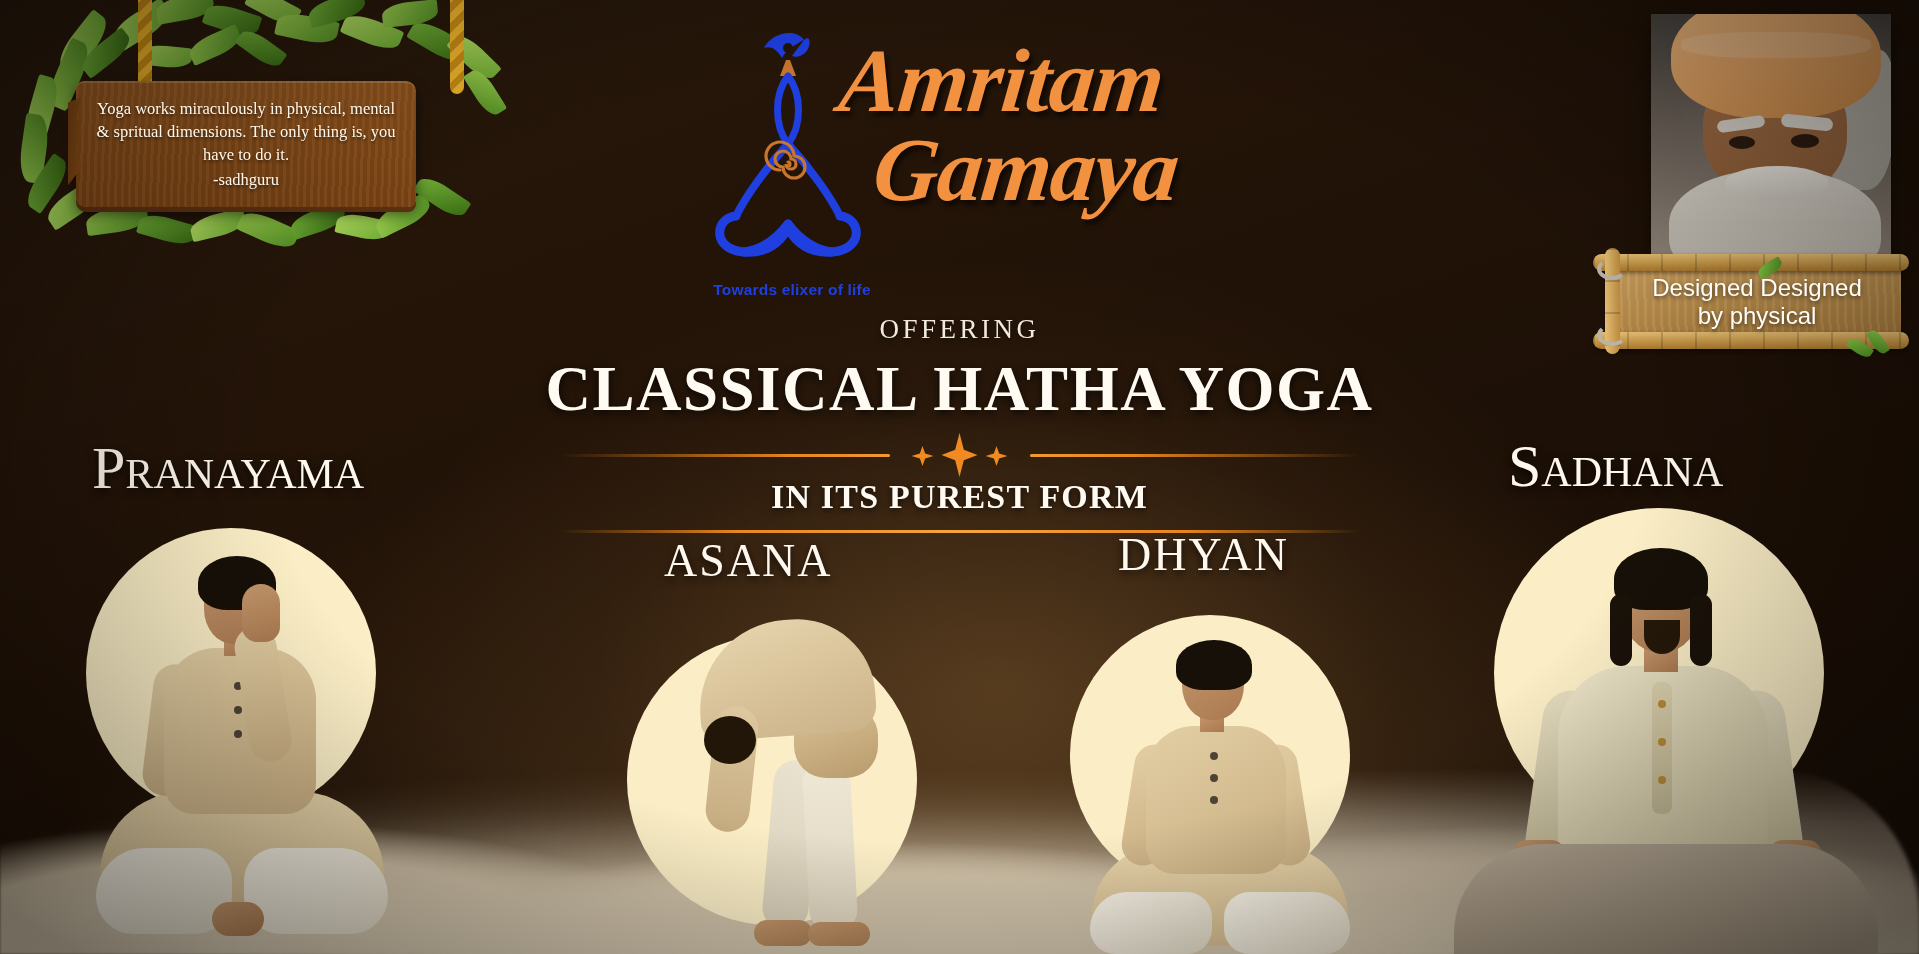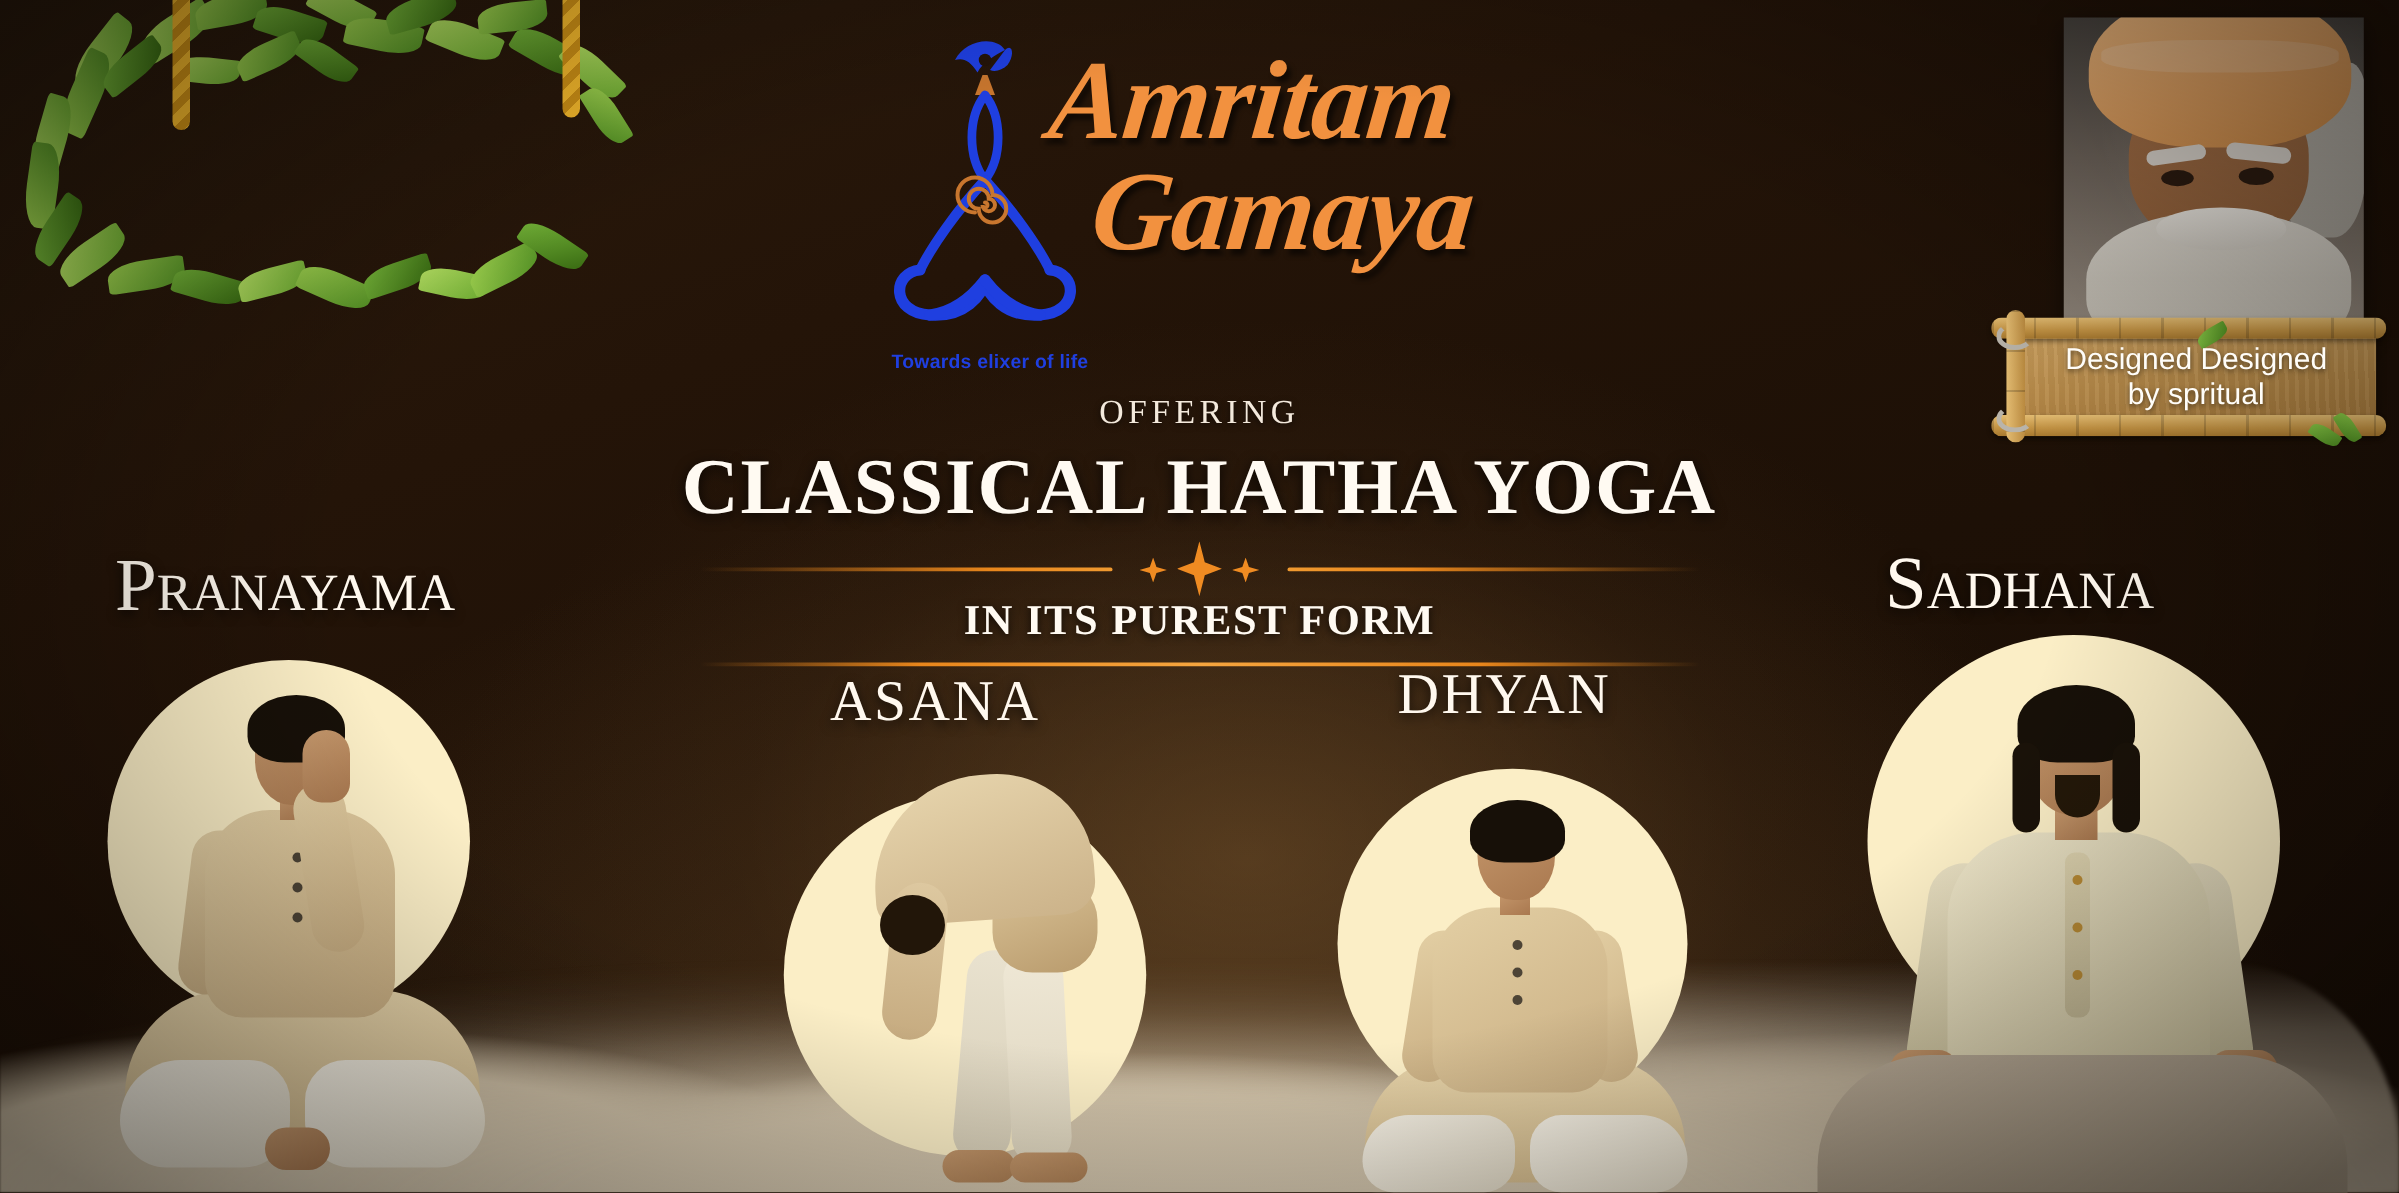--- a/index.html
+++ b/index.html
@@ -407,20 +407,26 @@
     <div class="leaf d" style="left:300px;top:224px;width:56px;height:22px;transform:rotate(-18deg)"></div>
     <div class="leaf l" style="left:346px;top:230px;width:54px;height:22px;transform:rotate(12deg)"></div>
     <div class="leaf" style="left:384px;top:218px;width:58px;height:23px;transform:rotate(-26deg)"></div>
     <div class="leaf d" style="left:424px;top:200px;width:56px;height:22px;transform:rotate(34deg)"></div>
     <div class="leaf l" style="left:456px;top:60px;width:56px;height:22px;transform:rotate(44deg)"></div>
     <div class="leaf" style="left:470px;top:96px;width:50px;height:21px;transform:rotate(58deg)"></div>
   </div>
   <div class="rope" style="left:138px;top:-6px;height:110px"></div>
   <div class="rope" style="left:450px;top:-6px;height:100px"></div>
 
+  <div class="woodsign">
+    <div class="quote">
+      <span>Yoga works miraculously in physical, mental &amp; spritual dimensions. The only thing is, you have to do it.</span>
+      <span class="attrib">-sadhguru</span>
+    </div>
+  </div>
 
   <div class="logo-wrap">
     <svg width="180" height="250" viewBox="0 0 180 250">
       <path d="M64 30 C72 14, 96 10, 104 22 C96 26, 86 32, 82 40 C76 30, 70 28, 64 30 Z" fill="#1f3fe0"></path>
       <path d="M104 22 C110 16, 112 26, 106 34 C102 38, 96 40, 92 38 Z" fill="#1f3fe0"></path>
       <circle cx="88" cy="30" r="5" fill="#241408"></circle>
       <path d="M86 42 L90 42 L96 58 L80 58 Z" fill="#c8762e"></path>
       <path d="M88 58 C74 76, 74 108, 88 126 C102 108, 102 76, 88 58 Z" fill="none" stroke="#1f3fe0" stroke-width="7" stroke-linejoin="round"></path>
       <path d="M88 126 C66 150, 46 178, 36 198" fill="none" stroke="#1f3fe0" stroke-width="8" stroke-linecap="round"></path>
       <path d="M88 126 C110 150, 130 178, 140 198" fill="none" stroke="#1f3fe0" stroke-width="8" stroke-linecap="round"></path>
@@ -467,21 +473,21 @@
     <div class="pt-eye-l"></div>
     <div class="pt-eye-r"></div>
     <div class="pt-beard"></div>
     <div class="pt-mouche"></div>
   </div>
 
   <div class="plaque">
     <div class="board">
       <div class="plaque-text">
         <span>Designed Designed</span><br>
-        <span>by spritual</span>
+        <span>by physical</span>
       </div>
     </div>
     <div class="bamboo-t"></div>
     <div class="bamboo-b"></div>
     <div class="post"></div>
     <div class="ring1"></div>
     <div class="ring2"></div>
     <div class="sprig" style="left:168px;top:14px;transform:rotate(-30deg)"></div>
     <div class="sprig" style="left:258px;top:94px;transform:rotate(34deg)"></div>
     <div class="sprig" style="left:276px;top:88px;transform:rotate(58deg)"></div>

